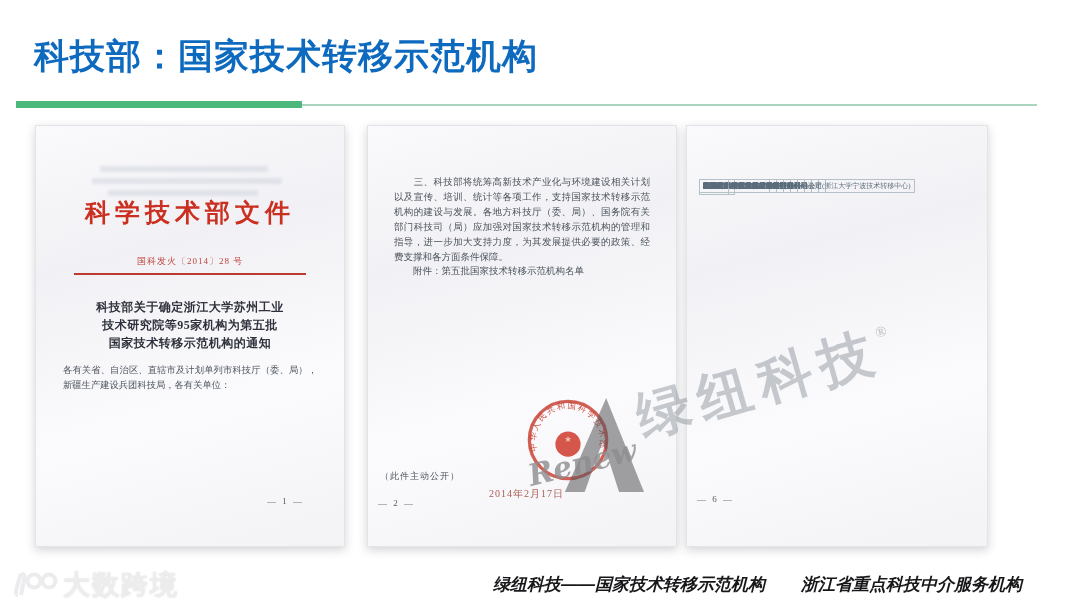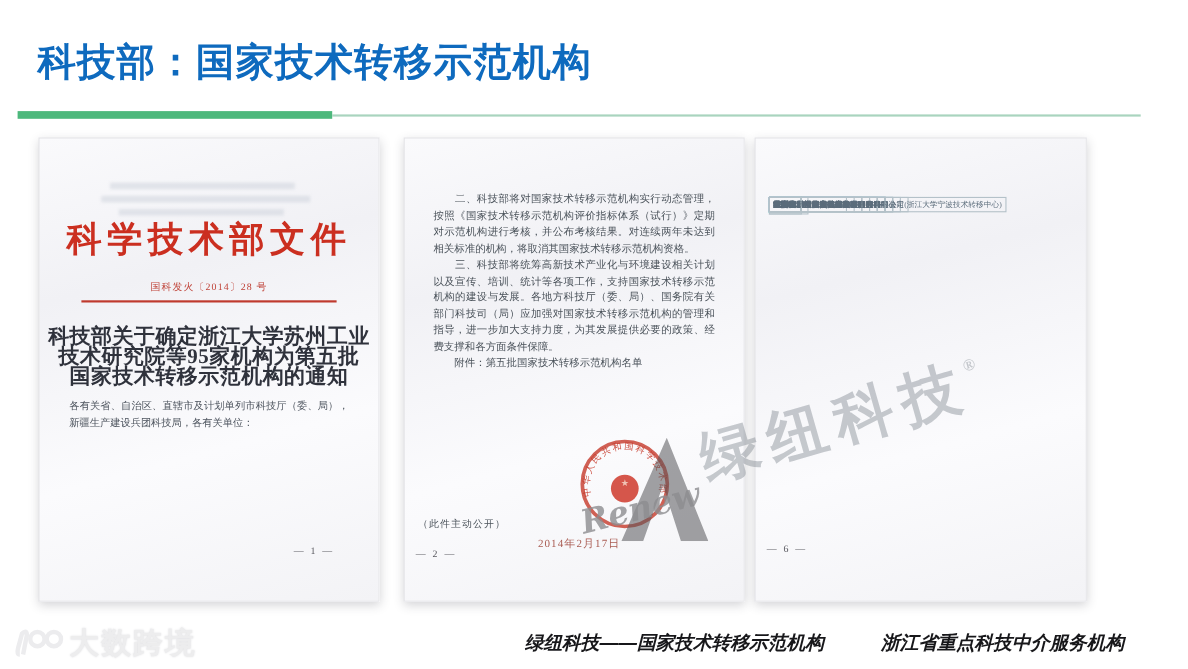--- a/index.html
+++ b/index.html
@@ -19,26 +19,26 @@
     box-shadow:0 3px 9px rgba(55,55,70,.22);border:1px solid #e4e4e8;}
   #doc1{left:35px;width:308px;}
   #doc2{left:367px;width:308px;}
   #doc3{left:686px;width:300px;}
   .doc-card *{position:absolute;}
 
   .doc-serif{font-family:"Liberation Serif",serif;}
 
   
   .bleed-row{left:64px;height:6px;background:#c7cdd7;opacity:.45;filter:blur(1.6px);}
-  .agency-title{top:70px;left:0;width:100%;text-align:center;font-size:32px;font-weight:700;
+  .agency-title{top:70px;left:0;width:100%;text-align:center;font-size:25px;font-weight:700;
     color:#cb2f20;letter-spacing:5px;}
   .doc-number{top:129px;left:0;width:100%;text-align:center;font-size:9px;color:#c0443a;
     letter-spacing:1px;}
   .red-rule{top:147px;left:38px;width:232px;height:2px;background:#bf3a2e;}
-  .doc-heading{top:172px;left:0;width:100%;text-align:center;font-size:19px;font-weight:700;
+  .doc-heading{top:172px;left:0;width:100%;text-align:center;font-size:12px;font-weight:700;
     color:#2f323c;line-height:18px;letter-spacing:.5px;}
   .doc-heading p{position:static;margin:0;}
   .body-text{text-align:justify;color:#4d545e;}
   .body-text p{position:static;margin:0;}
   #doc1 .body-text{top:237px;left:27px;width:254px;font-size:9.3px;line-height:15px;}
   .pagenum{font-size:9px;color:#5a5a60;letter-spacing:2px;}
   #doc1 .pagenum{top:370px;right:40px;}
 
   
   #doc2 .body-text{top:49px;left:26px;width:256px;font-size:9.5px;line-height:14.9px;color:#4a525a;}
@@ -66,21 +66,21 @@
     transform:rotate(-14deg);}
   .lvniu-watermark{position:absolute;left:638px;top:383px;z-index:2;white-space:nowrap;
     font-family:"Liberation Serif",serif;font-size:54px;font-weight:700;color:#7d858d;
     opacity:.42;letter-spacing:9px;transform:rotate(-16deg);transform-origin:left center;}
   .lvniu-watermark sup{font-size:15px;letter-spacing:0;vertical-align:30px;}
 
   
   .footer-left{position:absolute;left:12px;bottom:5px;display:flex;align-items:center;gap:5px;}
   .footer-left .wm-text{font-size:27px;font-weight:900;color:#ededee;letter-spacing:2px;
     text-shadow:0 0 2px #dcdcdf;}
-  .footer-right{position:absolute;right:58px;bottom:12px;display:flex;gap:52px;
+  .footer-right{position:absolute;right:58px;bottom:12px;display:flex;gap:36px;
     font-size:17px;font-weight:700;font-style:italic;color:#17171a;white-space:nowrap;}
 </style>
 </head>
 <body>
 
 <div id="slide">
 
   <div class="slide-title">科技部：国家技术转移示范机构</div>
   <div class="accent-bar"></div>
   <div class="accent-line"></div>
@@ -101,21 +101,20 @@
     <div class="body-text">
 
     <p>各有关省、自治区、直辖市及计划单列市科技厅（委、局），新疆生产建设兵团科技局，各有关单位：</p>
       </div>
     <div class="pagenum">— 1 —</div>
   </div>
 
   <div id="doc2" class="doc-card doc-serif">
     <div class="body-text">
 
-        <p>　　二、科技部将对国家技术转移示范机构实行动态管理，按照《国家技术转移示范机构评价指标体系（试行）》定期对示范机构进行考核，并公布考核结果。对连续两年未达到相关标准的机构，将取消其国家技术转移示范机构资格。</p>
         <p>　　三、科技部将统筹高新技术产业化与环境建设相关计划以及宣传、培训、统计等各项工作，支持国家技术转移示范机构的建设与发展。各地方科技厅（委、局）、国务院有关部门科技司（局）应加强对国家技术转移示范机构的管理和指导，进一步加大支持力度，为其发展提供必要的政策、经费支撑和各方面条件保障。</p>
         <p>　　附件：第五批国家技术转移示范机构名单</p>
       </div>
     <div class="seal-date">2014年2月17日</div>
     <svg class="seal" viewBox="0 0 100 100">
       <circle cx="50" cy="50" r="46" fill="none" stroke="#c63a2b" stroke-width="4" opacity="0.8"></circle>
       <path id="sealArc" d="M 13.5,63 A 38.5,38.5 0 1 1 86.5,63" fill="none"></path>
       <text font-size="10" fill="#c63a2b" opacity="0.9" letter-spacing="2">
         <textPath href="#sealArc">中华人民共和国科学技术部</textPath>
       </text>

